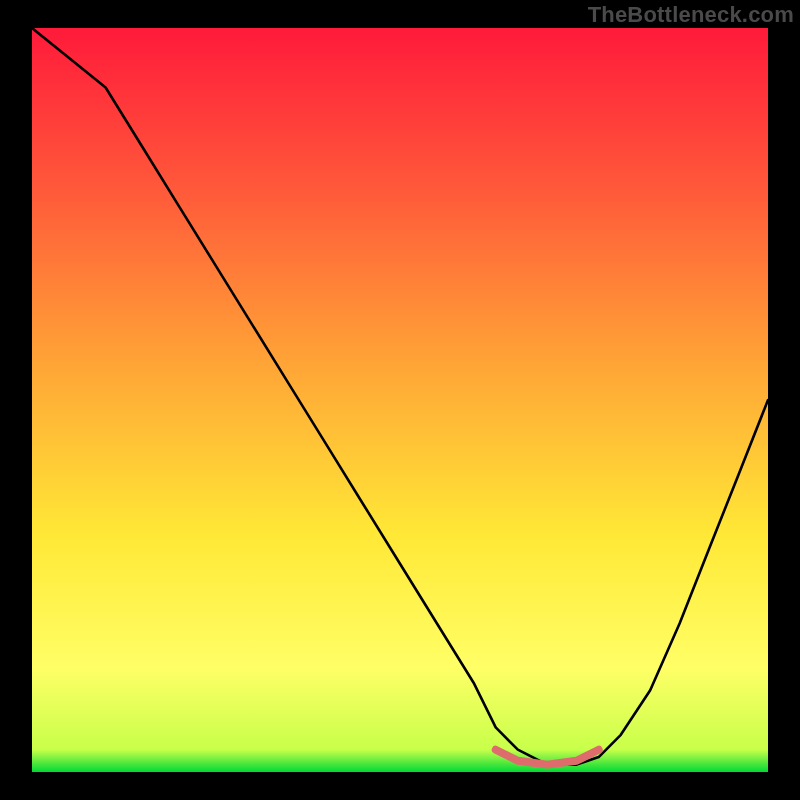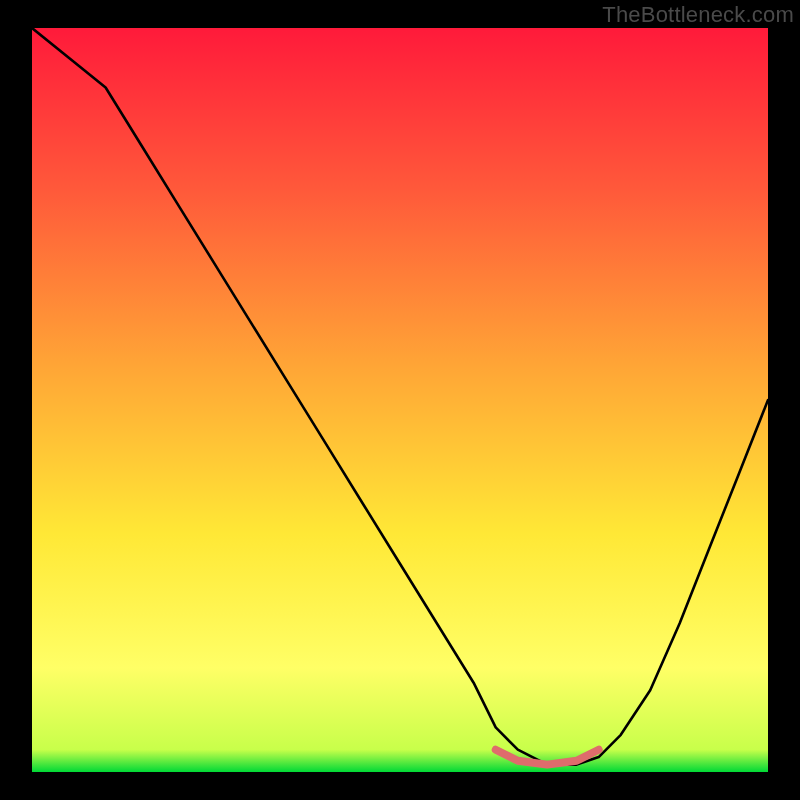--- a/index.html
+++ b/index.html
@@ -16,21 +16,21 @@
     width: 800px;
     height: 800px;
     background: #000;
   }
   .watermark {
     position: absolute;
     top: 2px;
     right: 6px;
     color: #4a4a4a;
     font-size: 22px;
-    font-weight: normal;
+    font-weight: bold;
     letter-spacing: 0.2px;
     z-index: 10;
     margin-left: 34px;
   }
   svg.plot {
     position: absolute;
     left: 32px;
     top: 28px;
     width: 736px;
     height: 744px;

